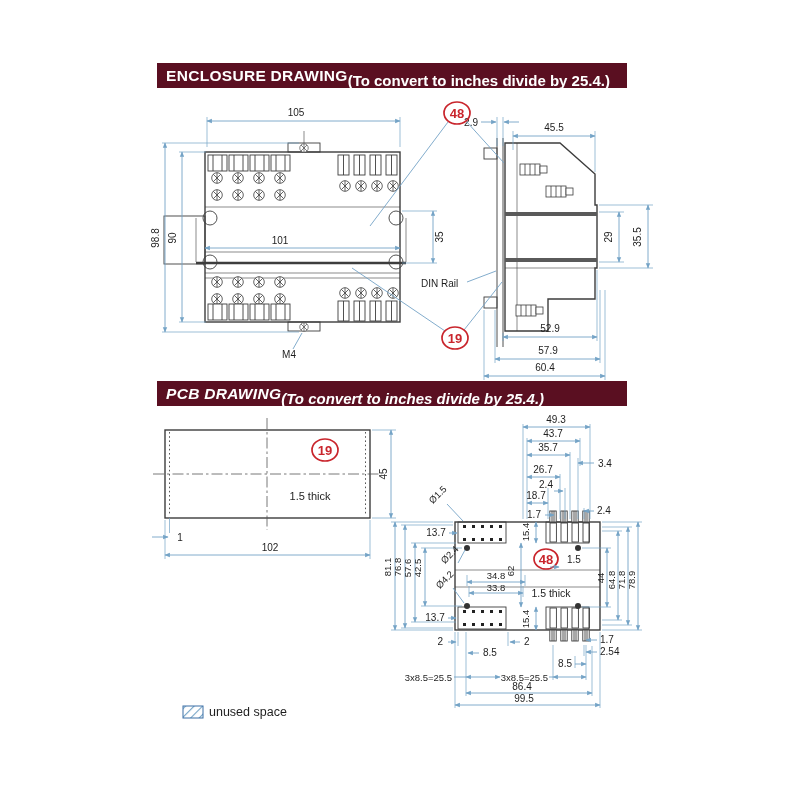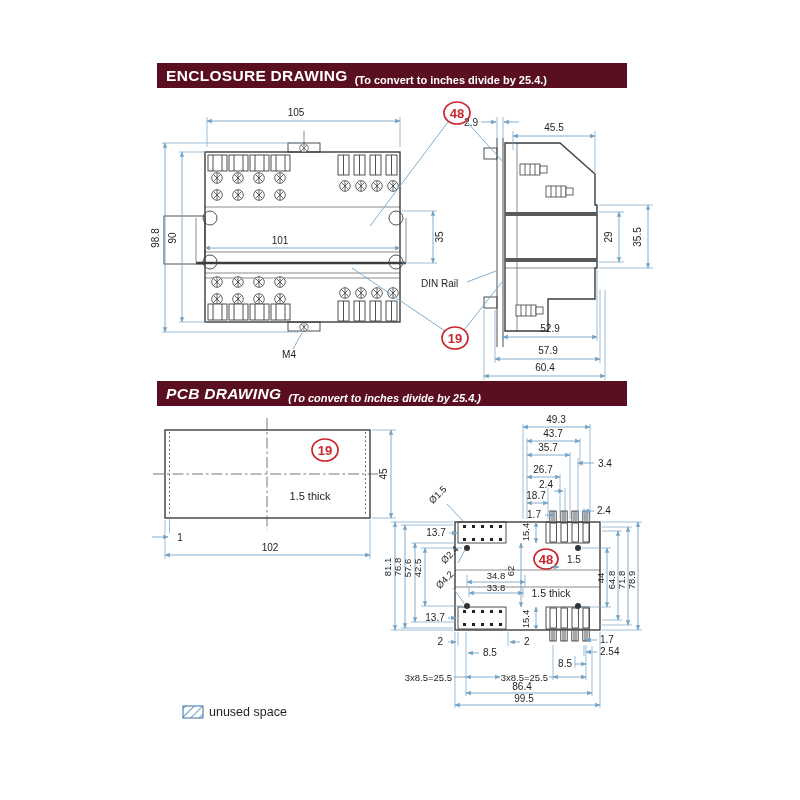--- a/index.html
+++ b/index.html
@@ -1,21 +1,21 @@
 <!DOCTYPE html>
 <html><head>
 <meta charset="utf-8">
 <style>
   html,body{margin:0;padding:0;}
   body{width:800px;height:800px;background:#ffffff;position:relative;overflow:hidden;
        font-family:"Liberation Sans",sans-serif;}
   .hdr{position:absolute;left:157px;width:470px;height:25px;background:#5a0f21;color:#fff;
-       display:flex;align-items:center;box-sizing:border-box;padding-left:9px;gap:7px;}
+       display:flex;align-items:center;box-sizing:border-box;padding-left:9px;}
   .hdr .ttl{font-size:15.5px;font-weight:bold;letter-spacing:.3px;}
-  .hdr .note{font-size:11px;font-weight:bold;margin-top:9px;}
+  .hdr .note{font-size:15px;font-weight:bold;margin-top:9px;}
   svg{position:absolute;left:0;top:0;}
   svg text{font-family:"Liberation Sans",sans-serif;font-size:10px;fill:#1e1e1e;}
   .out{stroke:#3d3d3d;stroke-width:1.4;fill:none;}
   .out2{stroke:#3d3d3d;stroke-width:.9;fill:none;}
   .thin{stroke:#3d3d3d;stroke-width:.6;fill:none;}
   .thk{stroke:#3d3d3d;stroke-width:2.6;fill:none;}
   .scw{stroke:#3d3d3d;stroke-width:.8;fill:none;}
   .dim{stroke:#74a3c6;stroke-width:.9;fill:none;}
   .ext{stroke:#74a3c6;stroke-width:.7;fill:none;}
   .ldr{stroke:#74a3c6;stroke-width:.9;fill:none;}

